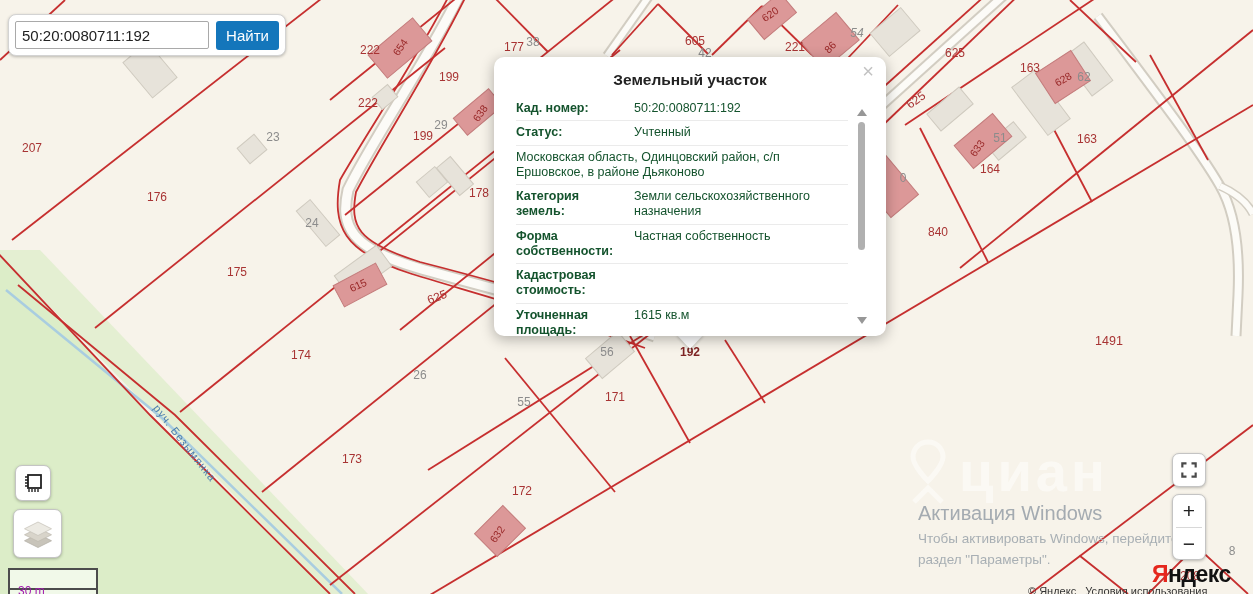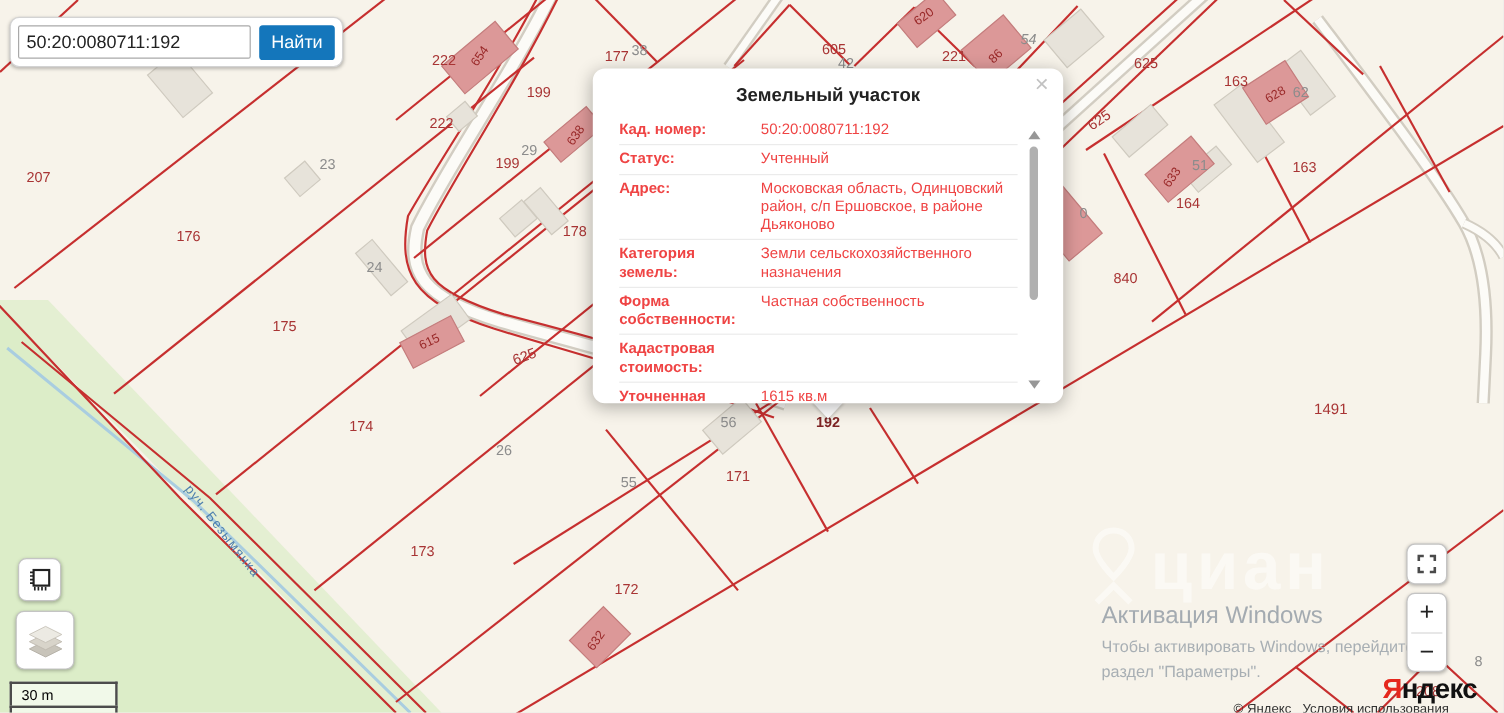--- a/index.html
+++ b/index.html
@@ -26,41 +26,41 @@
     align-items:center;padding:0 6px;font-size:13px;color:#111;cursor:pointer;min-width:150px;justify-content:space-between;}
   .chev{width:7px;height:7px;border-right:2px solid #222;border-bottom:2px solid #222;transform:rotate(45deg);margin-left:10px;margin-top:-3px;}
   
   .popup{position:absolute;left:494px;top:57px;width:392px;height:279px;background:#fff;border-radius:10px;
     box-shadow:0 3px 14px rgba(0,0,0,.3);overflow:hidden;}
   .popup-tail{position:absolute;left:676px;top:334px;width:0;height:0;border-left:14px solid transparent;
     border-right:14px solid transparent;border-top:15px solid #fff;filter:drop-shadow(0 2px 1px rgba(0,0,0,.15));}
   .popup-close{position:absolute;right:12px;top:4px;font-size:20px;color:#c2c2c2;cursor:pointer;line-height:20px;}
   .popup-title{margin:14px 40px 8px 40px;text-align:center;font-weight:bold;font-size:15.5px;color:#222;}
   .popup-body{padding:0 38px 6px 22px;}
-  .prow{display:flex;border-bottom:1px solid #ebebeb;padding:4px 0;font-size:12.5px;line-height:1.22;color:#ef4444;}
+  .prow{display:flex;border-bottom:1px solid #ebebeb;padding:4px 0;font-size:12.5px;line-height:1.22;color:#14532d;}
   .plabel{width:118px;flex:none;font-weight:bold;padding-right:6px;box-sizing:border-box;}
   .pvalue{flex:1;}
   .pscroll{position:absolute;right:20px;top:52px;bottom:12px;width:10px;}
   .arrow-up{position:absolute;top:0;left:1px;width:0;height:0;border-left:5px solid transparent;border-right:5px solid transparent;border-bottom:7px solid #979797;cursor:pointer;}
   .arrow-down{position:absolute;bottom:0;left:1px;width:0;height:0;border-left:5px solid transparent;border-right:5px solid transparent;border-top:7px solid #979797;cursor:pointer;}
   .thumb{position:absolute;top:13px;left:2px;width:7px;height:128px;background:#b0b0b0;border-radius:4px;cursor:pointer;}
   
   .ctl{position:absolute;background:#fff;border:1px solid #c4c4c4;border-radius:7px;box-shadow:0 1px 3px rgba(0,0,0,.25);
     display:flex;align-items:center;justify-content:center;cursor:pointer;box-sizing:border-box;}
   .ruler-btn{left:15px;top:465px;width:36px;height:36px;}
   .layers-btn{left:13px;top:509px;width:49px;height:49px;}
   .fs-btn{left:1172px;top:453px;width:34px;height:34px;}
   .zoom-stack{position:absolute;left:1172px;top:494px;width:34px;height:66px;background:#fff;border:1px solid #c4c4c4;
     border-radius:7px;box-shadow:0 1px 3px rgba(0,0,0,.25);box-sizing:border-box;}
   .zoom-btn{width:100%;height:32px;display:flex;align-items:center;justify-content:center;font-size:21px;color:#222;cursor:pointer;}
   .zoom-div{height:1px;background:#d8d8d8;margin:0 3px;}
   
   .scalebar{position:absolute;left:8px;top:568px;width:90px;}
   .scale-row{height:20px;border-left:2px solid #4c4c4c;border-right:2px solid #4c4c4c;border-top:2px solid #4c4c4c;
-    background:rgba(248,252,244,.75);font-size:12px;color:#000000;padding:2px 0 0 8px;box-sizing:border-box;}
+    background:rgba(248,252,244,.75);font-size:12px;color:#a21caf;padding:14px 0 0 8px;box-sizing:border-box;}
   
   .cian{position:absolute;left:905px;top:436px;display:flex;align-items:center;opacity:.5;pointer-events:none;}
   .cian-text{font-size:56px;font-weight:bold;color:#ffffff;letter-spacing:4px;margin-left:8px;}
   .win-wm{position:absolute;left:918px;top:502px;color:#a4abb1;pointer-events:none;}
   .win-title{font-size:20px;}
   .win-line{font-size:13.5px;margin-top:6px;color:#a8afb4;}
   .ylogo{position:absolute;left:1152px;top:561px;font-size:23px;font-weight:bold;cursor:pointer;letter-spacing:-0.5px;}
   .ylogo .red{color:#e5271d;}
   .ylogo .blk{color:#111;}
   .copyright{position:absolute;left:1028px;top:585px;font-size:11px;color:#333;white-space:nowrap;}
@@ -247,21 +247,20 @@
     <div class="popup-body" id="popup-rows">
         <div class="prow">
           <div class="plabel">Кад. номер:</div>
           <div class="pvalue">50:20:0080711:192</div>
         </div>
         <div class="prow">
           <div class="plabel">Статус:</div>
           <div class="pvalue">Учтенный</div>
         </div>
         <div class="prow">
-          <div class="plabel">Адрес:</div>
           <div class="pvalue">Московская область, Одинцовский район, с/п Ершовское, в районе Дьяконово</div>
         </div>
         <div class="prow">
           <div class="plabel">Категория земель:</div>
           <div class="pvalue">Земли сельскохозяйственного назначения</div>
         </div>
         <div class="prow">
           <div class="plabel">Форма собственности:</div>
           <div class="pvalue">Частная собственность</div>
         </div>

